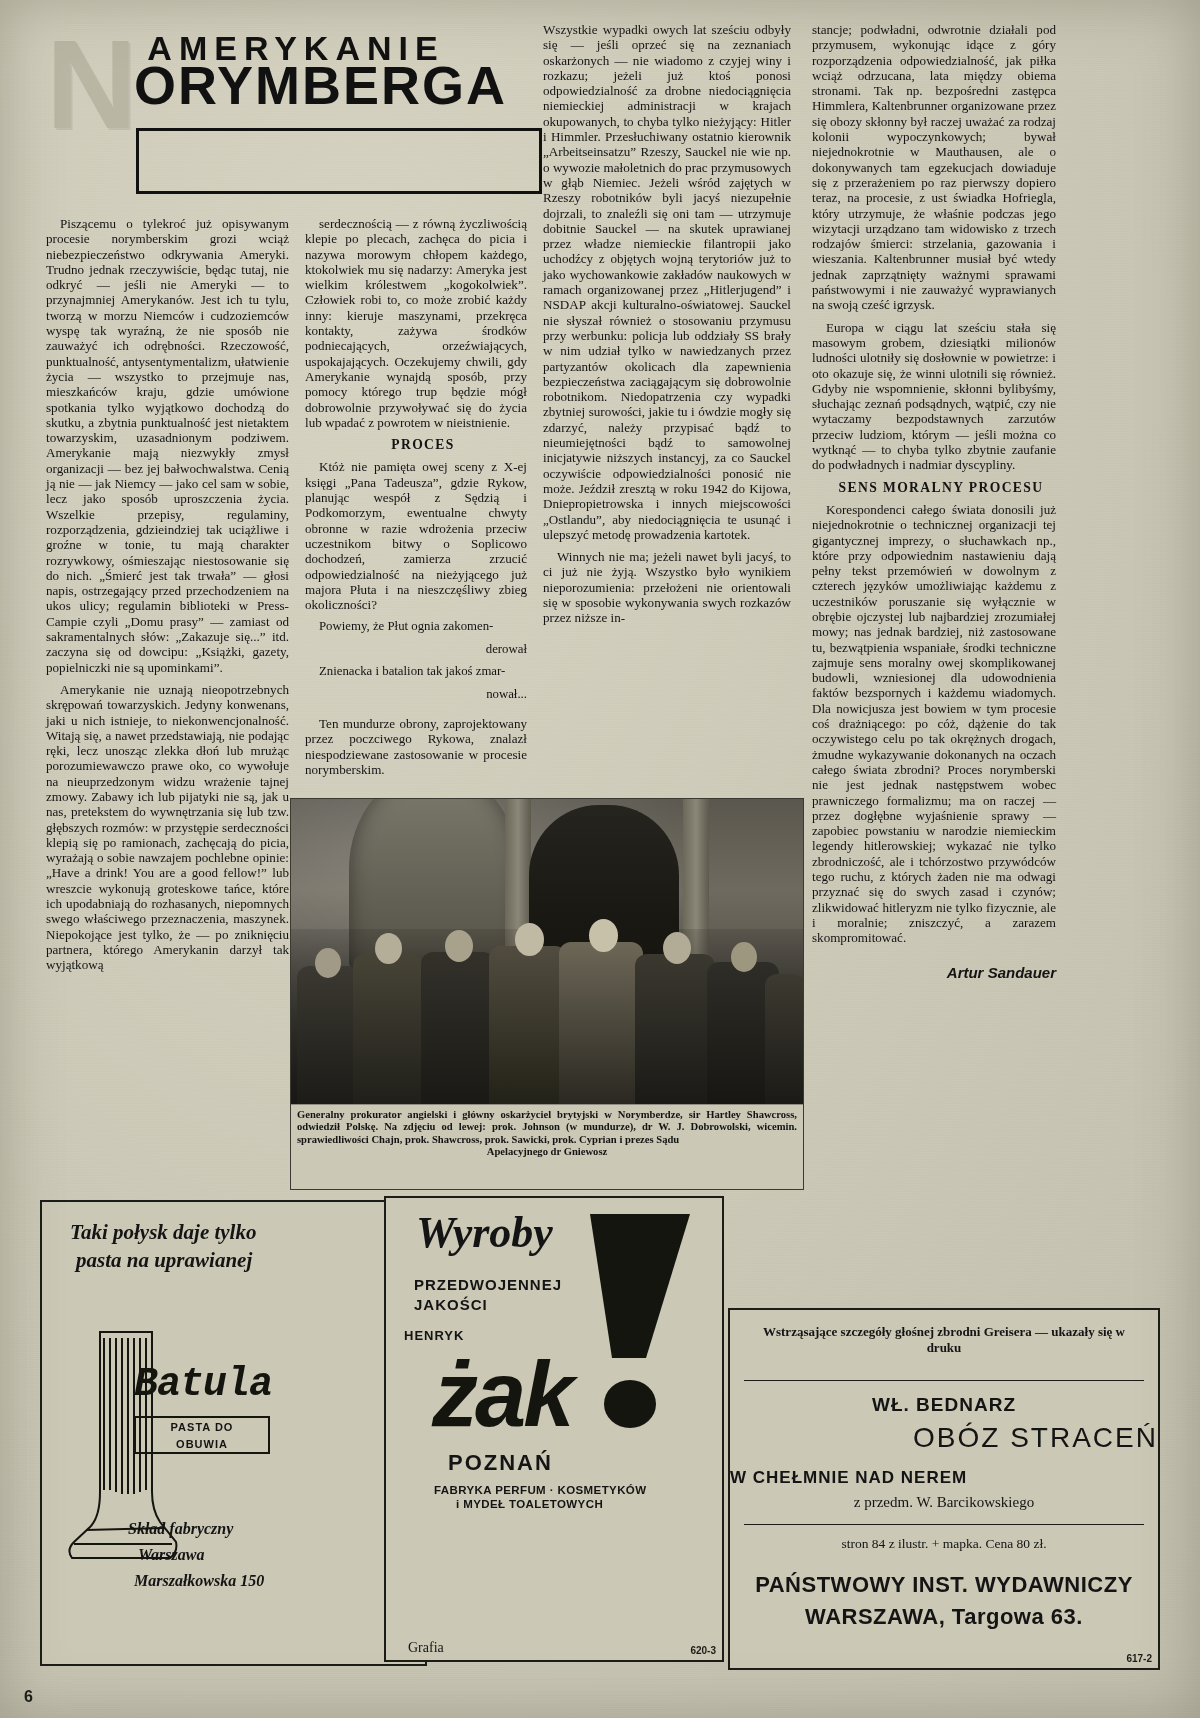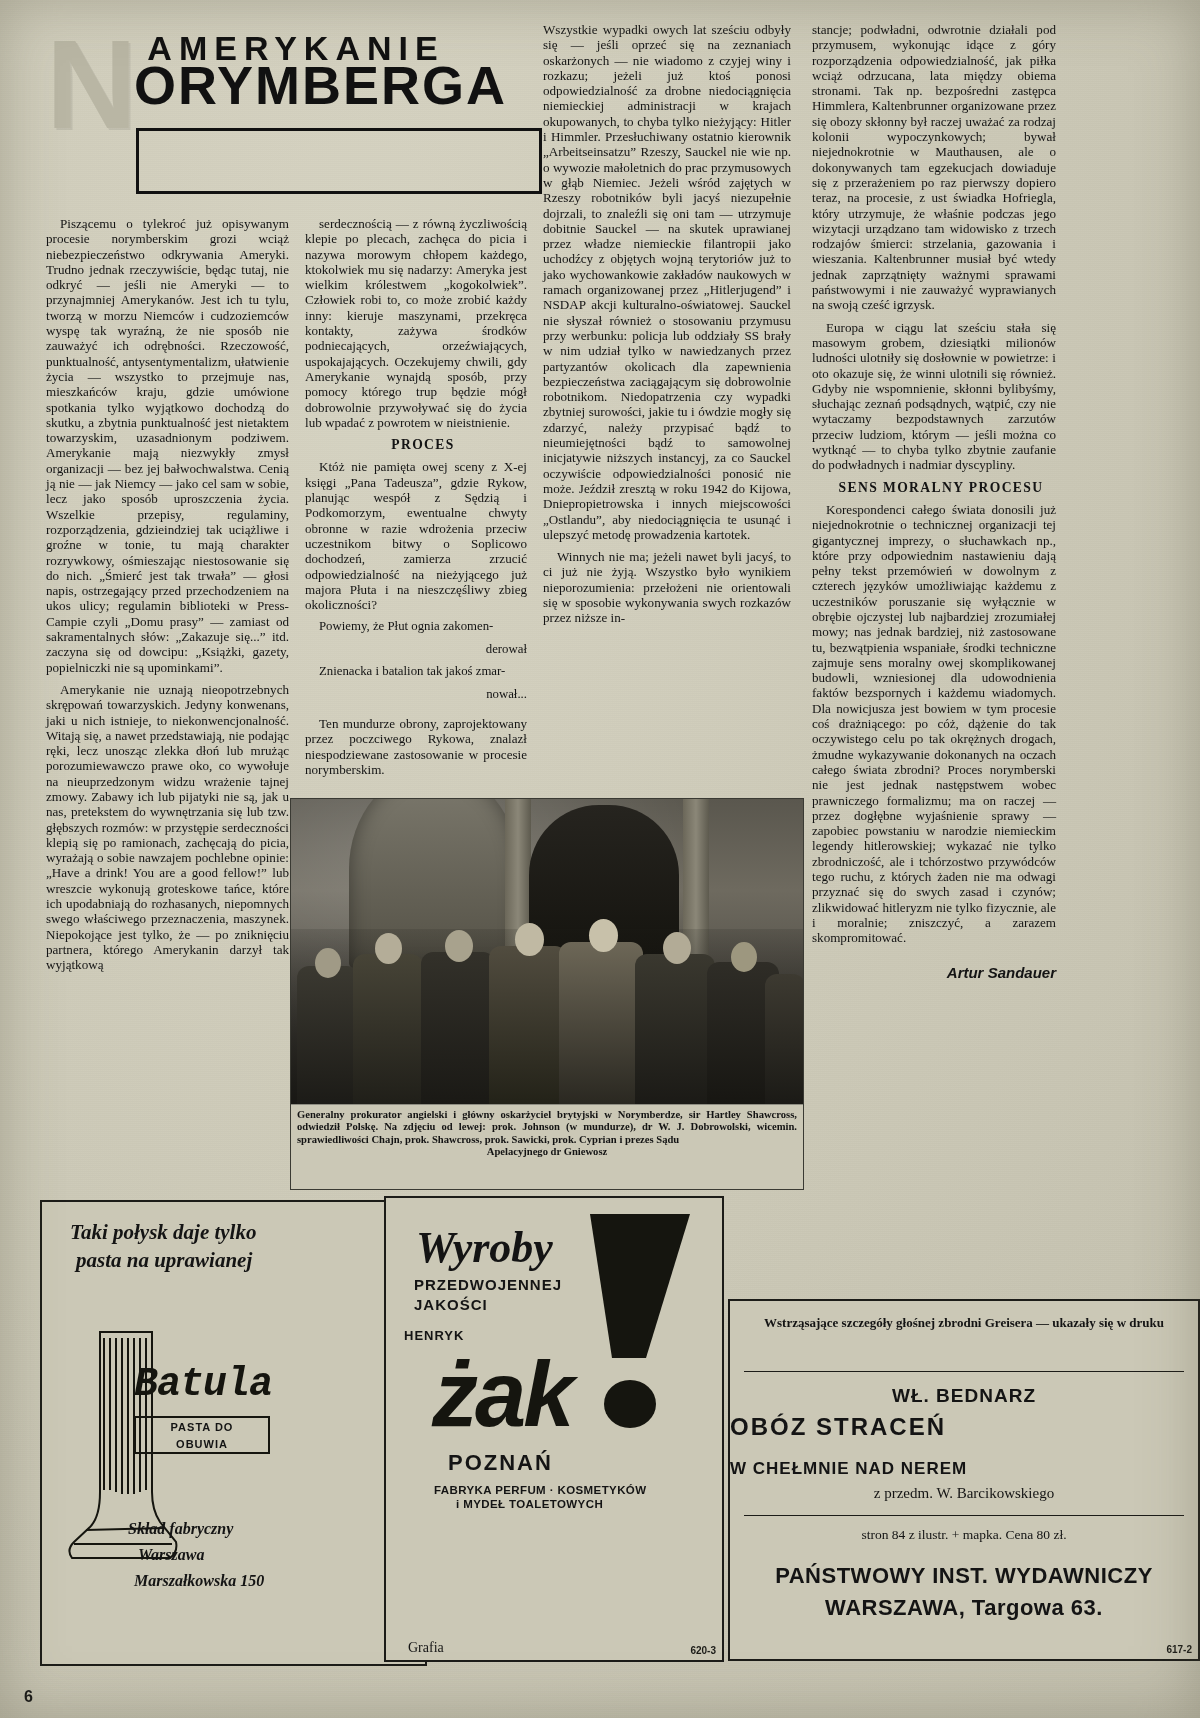--- a/index.html
+++ b/index.html
@@ -122,21 +122,21 @@
     position:absolute;right:0;bottom:-2px;
     font-family:"Liberation Sans", sans-serif;
     font-weight:bold;font-style:italic;font-size:15px;
   }
   
   .adsrow{position:absolute;left:40px;top:1196px;width:1120px;height:466px;}
   .ad{position:absolute;border:2px solid #1c1c18;box-sizing:border-box;background:#cbc8b6;}
   .ad1{left:0;top:4px;width:387px;height:466px;}
   .ad2{left:344px;top:0;width:340px;height:466px;}
   .ad3{left:688px;top:0;width:432px;height:98px;}
-  .ad4{left:688px;top:103px;width:472px;height:362px;}
+  .ad4{left:688px;top:112px;width:432px;height:362px;}
   .ad-code{
     position:absolute;right:6px;bottom:4px;
     font-family:"Liberation Sans", sans-serif;
     font-size:10px;font-weight:bold;color:#1c1c18;
   }
   .script{
     font-family:"Liberation Serif", serif;
     font-style:italic;font-weight:bold;
   }
   
@@ -158,21 +158,21 @@
     font-size:11px;font-weight:bold;letter-spacing:1px;line-height:15px;padding-top:2px;
   }
   .ad1 .foot1{position:absolute;left:86px;top:318px;font-size:16px;}
   .ad1 .foot2{position:absolute;left:96px;top:344px;font-size:16px;}
   .ad1 .foot3{position:absolute;left:92px;top:370px;font-size:16px;}
   .boot{
     position:absolute;left:18px;top:120px;width:130px;height:250px;
   }
   
   .ad2 .w1{
-    position:absolute;left:30px;top:24px;
+    position:absolute;left:30px;top:9px;
     font-size:44px;font-style:italic;font-weight:bold;
     font-family:"Liberation Serif", serif;
   }
   .ad2 .w2{position:absolute;left:28px;top:78px;font-family:"Liberation Sans", sans-serif;font-weight:bold;font-size:15px;letter-spacing:1px;}
   .ad2 .w3{position:absolute;left:28px;top:98px;font-family:"Liberation Sans", sans-serif;font-weight:bold;font-size:15px;letter-spacing:1px;}
   .ad2 .w4{position:absolute;left:18px;top:130px;font-family:"Liberation Sans", sans-serif;font-weight:bold;font-size:13px;letter-spacing:1px;}
   .ad2 .zak{
     position:absolute;left:46px;top:144px;
     font-family:"Liberation Sans", sans-serif;
     font-style:italic;font-weight:bold;font-size:92px;
@@ -196,21 +196,21 @@
   }
   .vcode{
     position:absolute;right:10px;top:30px;
     writing-mode:vertical-rl;
     font-family:"Liberation Sans", sans-serif;font-size:10px;font-weight:bold;
   }
   
   .ad4 .l1{position:absolute;left:16px;top:14px;right:16px;text-align:center;font-size:13px;font-weight:bold;line-height:16px;}
   .ad4 .rule{position:absolute;left:14px;right:14px;top:70px;border-top:1px solid #1c1c18;}
   .ad4 .l2{position:absolute;left:0;right:0;top:84px;text-align:center;font-family:"Liberation Sans", sans-serif;font-weight:bold;font-size:19px;letter-spacing:1px;}
-  .ad4 .l3{position:absolute;left:0;right:0;top:112px;text-align:left;font-family:"Liberation Sans", sans-serif;font-weight:bold;font-size:24px;letter-spacing:2px;}
+  .ad4 .l3{position:absolute;left:0;right:0;top:112px;text-align:right;font-family:"Liberation Sans", sans-serif;font-weight:normal;font-size:28px;letter-spacing:2px;}
   .ad4 .l4{position:absolute;left:0;right:0;top:158px;font-family:"Liberation Sans", sans-serif;font-weight:bold;font-size:17px;letter-spacing:1px;}
   .ad4 .l5{position:absolute;left:0;right:0;top:184px;text-align:center;font-size:15px;}
   .ad4 .rule2{position:absolute;left:14px;right:14px;top:214px;border-top:1px solid #1c1c18;}
   .ad4 .l6{position:absolute;left:0;right:0;top:226px;text-align:center;font-size:13.5px;}
   .ad4 .l7{position:absolute;left:0;right:0;top:262px;text-align:center;font-family:"Liberation Sans", sans-serif;font-weight:bold;font-size:22px;letter-spacing:.5px;}
   .ad4 .l8{position:absolute;left:0;right:0;top:294px;text-align:center;font-family:"Liberation Sans", sans-serif;font-weight:bold;font-size:22px;letter-spacing:.5px;}
   .pagenum{
     position:absolute;left:24px;bottom:12px;
     font-family:"Liberation Sans", sans-serif;font-weight:bold;font-size:16px;
   }

